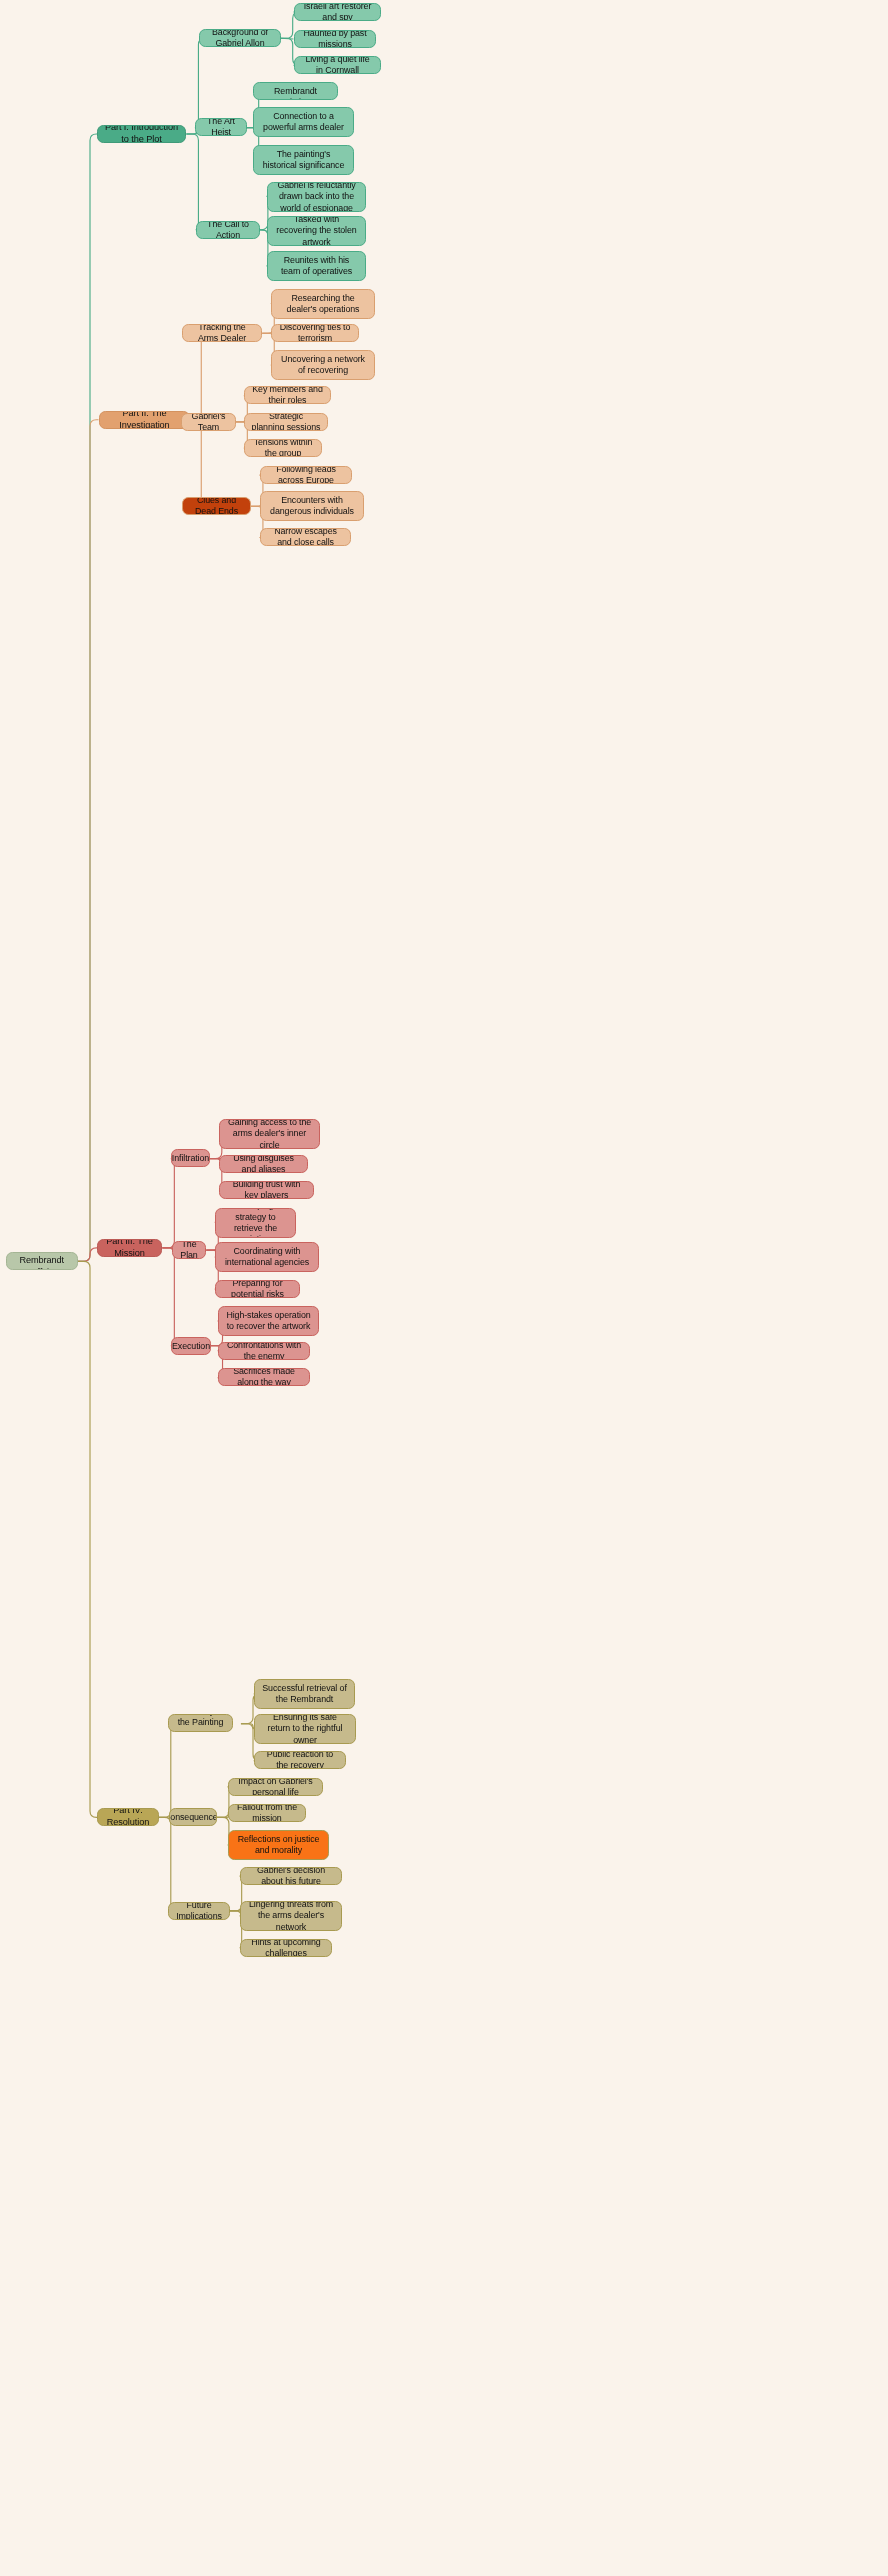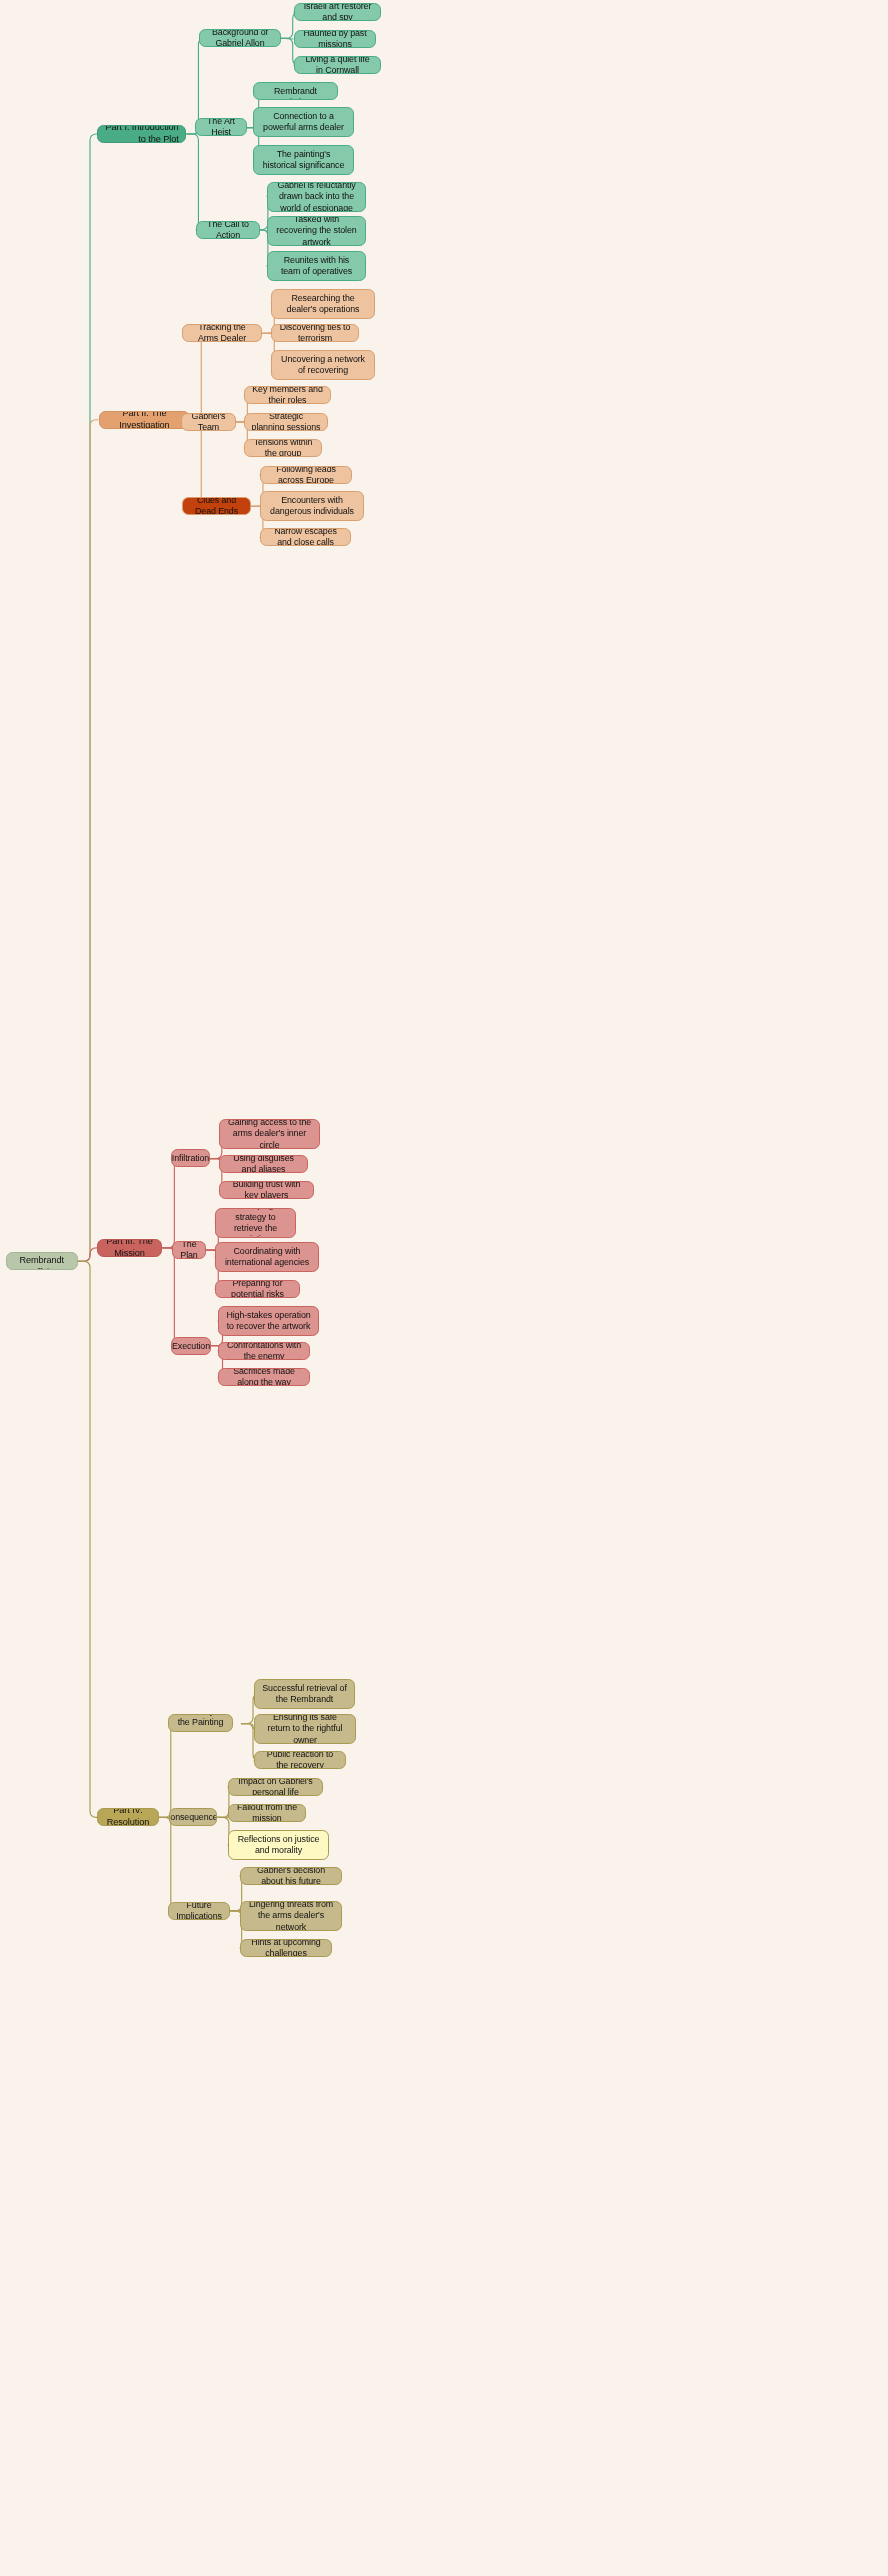--- a/index.html
+++ b/index.html
@@ -102,21 +102,21 @@
       <path d="M 306 2563 L 314 2563 Q 323 2563 323 2572 L 323 2593 Q 323 2602 332 2602 L 321 2602" fill="none" stroke="#a89a50" stroke-width="1.6"></path>
       <path d="M 224 2563 L 232 2563 Q 241 2563 241 2572 L 241 2686 Q 241 2695 250 2695 L 237 2695" fill="none" stroke="#a89a50" stroke-width="1.6"></path>
       <path d="M 324 2695 L 332 2695 Q 341 2695 341 2686 L 341 2655 Q 341 2646 350 2646 L 338 2646" fill="none" stroke="#a89a50" stroke-width="1.6"></path>
       <path d="M 324 2695 L 337.5 2695 Q 341 2695 341 2698.5 L 341 2698.5 Q 341 2702 344.5 2702 L 338 2702" fill="none" stroke="#a89a50" stroke-width="1.6"></path>
       <path d="M 324 2695 L 332 2695 Q 341 2695 341 2704 L 341 2738 Q 341 2747 350 2747 L 338 2747" fill="none" stroke="#a89a50" stroke-width="1.6"></path>
     </svg>
   <div id="node-layer">
       <div class="node node-root" style="left: 5.7px; top: 1252px; width: 72px; min-height: 18.4px; height: 18.4px; background: rgb(184, 199, 169); border: 0.7px solid rgb(164, 181, 148);">
         <span>The Rembrandt Affair</span>
       </div>
-      <div class="node node-l1" style="left: 97px; top: 125px; width: 89px; min-height: 18.4px; height: 18.4px; background: rgb(74, 171, 135); border: 0.7px solid rgb(63, 154, 121); text-align: right;">
+      <div class="node node-l1" style="left: 97px; top: 125px; width: 89px; min-height: 18.4px; height: 18.4px; background: rgb(74, 171, 135); border: 0.7px solid rgb(63, 154, 121);">
         <span>Part I: Introduction to the Plot</span>
       </div>
       <div class="node node-l2" style="left: 199px; top: 29px; width: 82px; min-height: 18.4px; height: 18.4px; background: rgb(133, 201, 171); border: 0.7px solid rgb(74, 171, 135);">
         <span>Background of Gabriel Allon</span>
       </div>
       <div class="node node-l3" style="left: 294px; top: 2.8px; width: 87px; min-height: 18.4px; height: 18.4px; background: rgb(133, 201, 171); border: 0.7px solid rgb(74, 171, 135);">
         <span>Israeli art restorer and spy</span>
       </div>
       <div class="node node-l3" style="left: 294px; top: 30px; width: 82px; min-height: 18.4px; height: 18.4px; background: rgb(133, 201, 171); border: 0.7px solid rgb(74, 171, 135);">
         <span>Haunted by past missions</span>
@@ -243,21 +243,21 @@
       </div>
       <div class="node node-l2" style="left: 169px; top: 1808px; width: 48px; min-height: 18.4px; height: 18.4px; background: rgb(198, 186, 140); border: 0.7px solid rgb(168, 154, 80);">
         <span>Consequences</span>
       </div>
       <div class="node node-l3" style="left: 228px; top: 1778px; width: 95px; min-height: 18.4px; height: 18.4px; background: rgb(198, 186, 140); border: 0.7px solid rgb(168, 154, 80);">
         <span>Impact on Gabriel's personal life</span>
       </div>
       <div class="node node-l3" style="left: 228px; top: 1804px; width: 78px; min-height: 18.4px; height: 18.4px; background: rgb(198, 186, 140); border: 0.7px solid rgb(168, 154, 80);">
         <span>Fallout from the mission</span>
       </div>
-      <div class="node node-l3" style="left: 228px; top: 1830px; width: 101px; min-height: 30px; height: 30px; background: #fef9c3; border: 0.7px solid rgb(168, 154, 80);">
+      <div class="node node-l3" style="left: 228px; top: 1830px; width: 101px; min-height: 30px; height: 30px; background: #f97316; border: 0.7px solid rgb(168, 154, 80);">
         <span>Reflections on justice and morality</span>
       </div>
       <div class="node node-l2" style="left: 168px; top: 1902px; width: 62px; min-height: 18.4px; height: 18.4px; background: rgb(198, 186, 140); border: 0.7px solid rgb(168, 154, 80);">
         <span>Future Implications</span>
       </div>
       <div class="node node-l3" style="left: 240px; top: 1867px; width: 102px; min-height: 18.4px; height: 18.4px; background: rgb(198, 186, 140); border: 0.7px solid rgb(168, 154, 80);">
         <span>Gabriel's decision about his future</span>
       </div>
       <div class="node node-l3" style="left: 240px; top: 1901px; width: 102px; min-height: 30px; height: 30px; background: rgb(198, 186, 140); border: 0.7px solid rgb(168, 154, 80);">
         <span>Lingering threats from the arms dealer's network</span>

